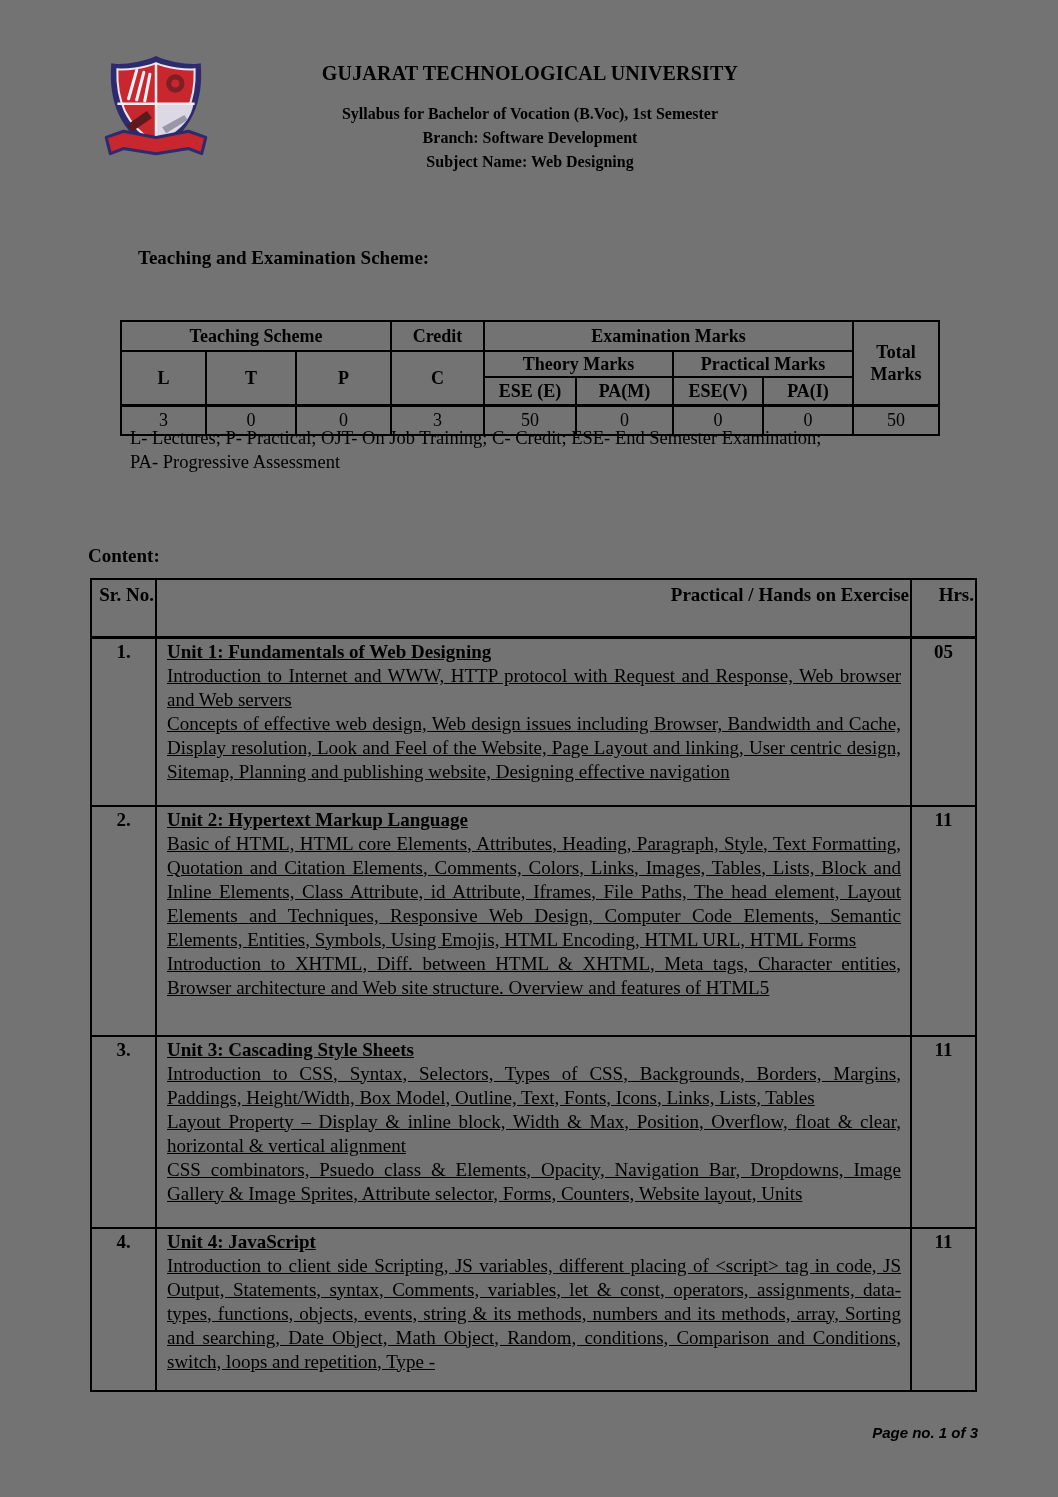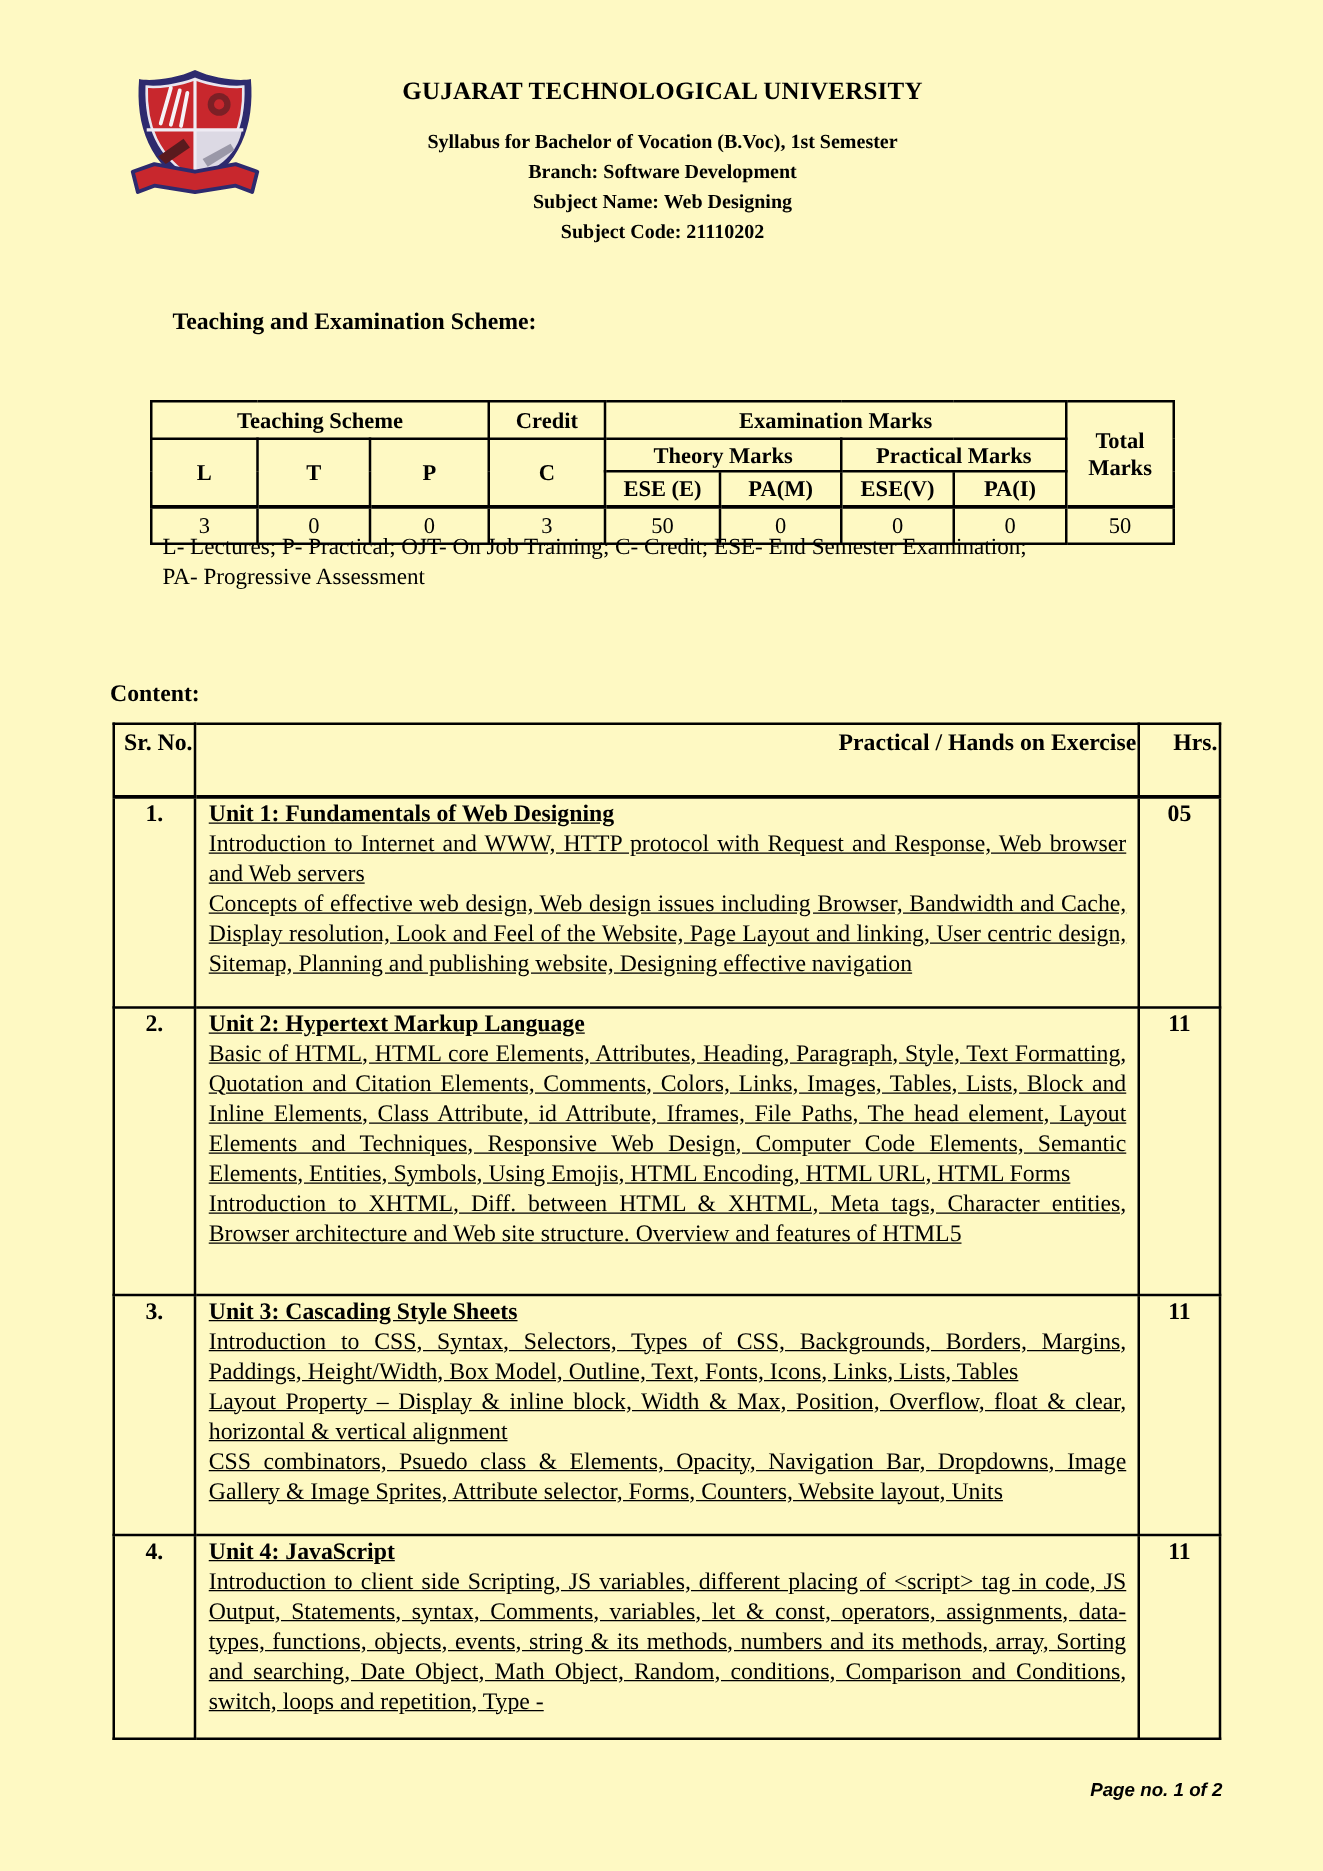--- a/index.html
+++ b/index.html
@@ -1,17 +1,17 @@
 <!DOCTYPE html>
 <html><head>
 <meta charset="utf-8">
 <style>
   html,body { margin:0; padding:0; background:#ffffff; }
   .page {
-    position:relative; width:1058px; height:1497px; background:#fef9c3;
+    position:relative; width:1058px; height:1497px; background:#737373;
     font-family:"Liberation Serif", serif; color:#000; overflow:hidden;
   }
 
   
   .logo { position:absolute; left:94px; top:52px; width:124px; height:124px; }
   .header-center { position:absolute; left:255px; top:62px; width:550px; text-align:center; font-weight:bold; }
   .uni-title { font-size:20px; margin-bottom:17px; letter-spacing:0.2px; }
   .hdr-line { font-size:16px; line-height:24px; }
   .header-right { position:absolute; left:858px; top:76px; width:132px; font-size:17.5px; font-weight:bold; line-height:26px; }
 
@@ -67,21 +67,20 @@
       <path d="M67 74 L89 62 L92 67 L71 80 Z" fill="#9a98a8"></path>
       <path d="M12 84 L29 78 L61 84 L93 78 L110 84 L106 100 L93 95 L61 100 L29 95 L16 100 Z" fill="#c8272d" stroke="#2d2a6e" stroke-width="3" stroke-linejoin="round"></path>
     </svg>
   </div>
 
   <div class="header-center">
     <div class="uni-title">GUJARAT TECHNOLOGICAL UNIVERSITY</div>
     <div class="hdr-line">Syllabus for Bachelor of Vocation (B.Voc), 1st Semester</div>
     <div class="hdr-line">Branch: Software Development</div>
     <div class="hdr-line">Subject Name: Web Designing</div>
-    <div class="hdr-line">Subject Code: 21110202</div>
   </div>
 
 
   <div class="scheme-heading">Teaching and Examination Scheme:</div>
 
   <table class="scheme-table">
     <colgroup>
       <col style="width:85px">
         <col style="width:90px">
         <col style="width:95px">
@@ -178,15 +177,15 @@
         <td class="sr-cell">4.</td>
         <td class="body-cell">
           <div class="unit-title">Unit 4: JavaScript</div>
           <div class="para">Introduction to client side Scripting, JS variables, different placing of &lt;script&gt; tag in code, JS Output, Statements, syntax, Comments, variables, let &amp; const, operators, assignments, data-types, functions, objects, events, string &amp; its methods, numbers and its methods, array, Sorting and searching, Date Object, Math Object, Random, conditions, Comparison and Conditions, switch, loops and repetition, Type -</div>
         </td>
         <td class="hrs-cell">11</td>
       </tr>
     </tbody>
   </table>
 
-  <div class="footer">Page no. 1 of 2</div>
+  <div class="footer">Page no. 1 of 3</div>
 
 </div>
 
 </body></html>

